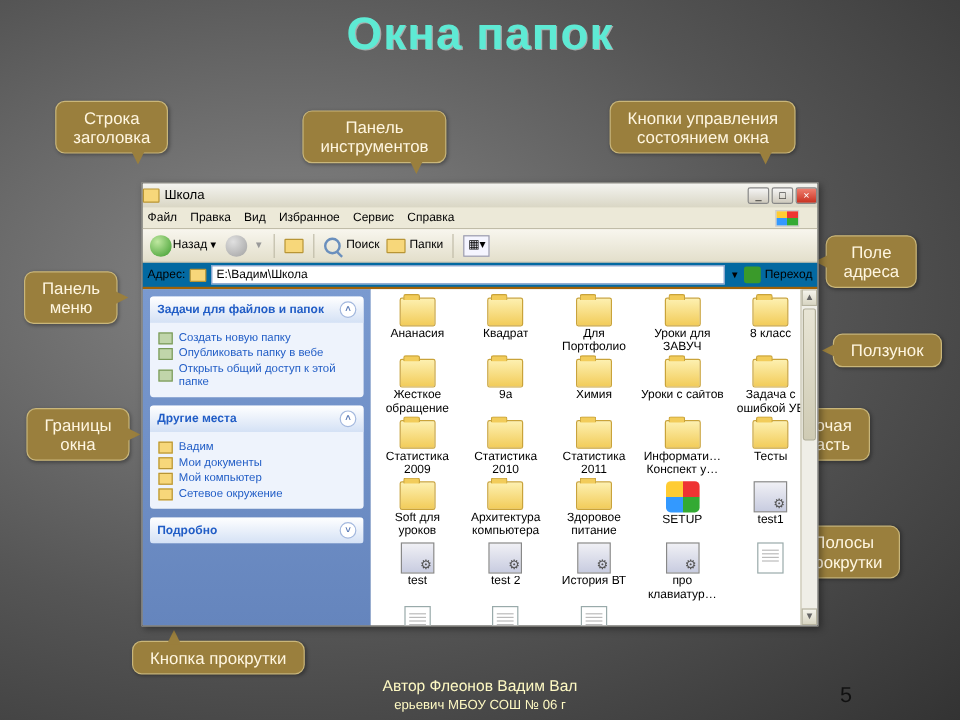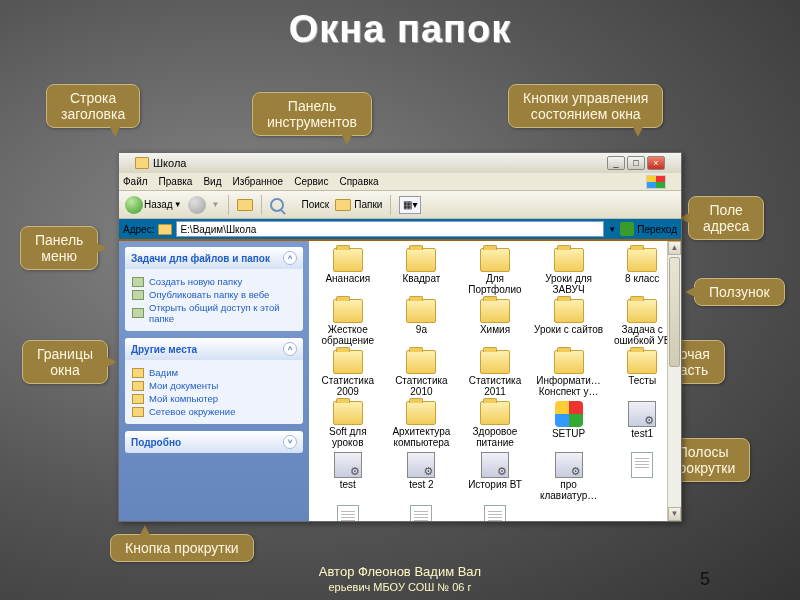--- a/index.html
+++ b/index.html
@@ -1,28 +1,28 @@
 <!DOCTYPE html>
 <html><head>
 <meta charset="utf-8">
 <style>
   *{box-sizing:border-box;margin:0;padding:0;font-family:Tahoma,Arial,sans-serif}
   body{width:800px;height:600px;background:#555 radial-gradient(ellipse at 30% 40%,#888 0%,#555 55%,#333 100%);overflow:hidden;position:relative}
   
-  .slide-title{color:#ffffff;font-size:38px;font-weight:bold;text-align:center;padding:8px 0 2px;letter-spacing:1px;text-shadow:1px 1px 0 #aaa}
+  .slide-title{color:#5eead4;font-size:38px;font-weight:bold;text-align:center;padding:8px 0 2px;letter-spacing:1px;text-shadow:1px 1px 0 #aaa}
   
   .callout{position:absolute;background:#9a7f3d;border:1.5px solid #c9b67a;border-radius:8px;padding:5px 14px;color:#fff6e0;font-size:14px;text-align:center;line-height:1.15;box-shadow:1px 1px 3px rgba(0,0,0,.3)}
   .callout .tail{position:absolute;width:0;height:0}
   .tail-br{bottom:-10px;right:18px;border-left:6px solid transparent;border-right:6px solid transparent;border-top:12px solid #9a7f3d}
   .tail-l{left:-10px;top:50%;margin-top:-6px;border-top:6px solid transparent;border-bottom:6px solid transparent;border-right:12px solid #9a7f3d}
   .tail-r{right:-10px;top:50%;margin-top:-6px;border-top:6px solid transparent;border-bottom:6px solid transparent;border-left:12px solid #9a7f3d}
   .tail-t{top:-10px;left:28px;border-left:6px solid transparent;border-right:6px solid transparent;border-bottom:12px solid #9a7f3d}
   
   .win{position:absolute;left:118px;top:152px;width:564px;height:370px;background:#ece9d8;border:1px solid #6a6a6a;box-shadow:2px 2px 6px rgba(0,0,0,.4);font-size:10px;color:#000}
-  .titlebar{height:20px;background:linear-gradient(#f4f4f0,#d9d6c4);display:flex;align-items:center;padding:0 16px}
+  .titlebar{height:20px;background:linear-gradient(#f4f4f0,#d9d6c4);display:flex;align-items:center;padding:0 0}
   .titlebar .ficon{width:14px;height:12px;background:#f7d77a;border:1px solid #b89535;border-radius:1px;margin-right:4px}
   .titlebar .title{flex:1;font-size:11px}
   .wbtns{display:flex;gap:2px}
   .wbtn{width:18px;height:14px;background:linear-gradient(#f5f5f5,#cfcabd);border:1px solid #888;border-radius:2px;font-size:9px;line-height:12px;text-align:center;cursor:default}
   .wbtn.close{background:linear-gradient(#f08070,#c83020);color:#fff}
   .menubar{height:18px;background:#ece9d8;display:flex;align-items:center;padding:0 4px;border-bottom:1px solid #c0bca8}
   .menubar span{margin-right:11px;font-size:10px}
   .menubar .flag{margin-left:auto;width:20px;height:14px;background:conic-gradient(#e33 0 25%,#3a3 0 50%,#39f 0 75%,#fc3 0);border:1px solid #ccc}
   .toolbar{height:28px;background:linear-gradient(#f8f6ee,#e3dfcb);border-bottom:1px solid #c0bca8;display:flex;align-items:center;padding:0 6px;gap:6px;font-size:10px}
   .tb-back{display:flex;align-items:center;gap:1px}
@@ -116,21 +116,21 @@
     <div class="tb-back">
         <span class="circ green"></span>
         <span>Назад</span>
         <span style="font-size:8px">▼</span>
       </div>
     <span class="circ grey"></span>
     <span style="font-size:8px;color:#999">▼</span>
     <span class="tb-sep"></span>
     <span class="smfolder"></span>
     <span class="tb-sep"></span>
-    <span style="display:flex;align-items:center;gap:18px">
+    <span style="display:flex;align-items:center;gap:5px">
         <span class="mag"></span>
         <span>Поиск</span>
       </span>
     <span style="display:flex;align-items:center;gap:3px">
         <span class="smfolder"></span>
         <span>Папки</span>
       </span>
     <span class="tb-sep"></span>
     <span class="views">▦▾</span>
   </div>

